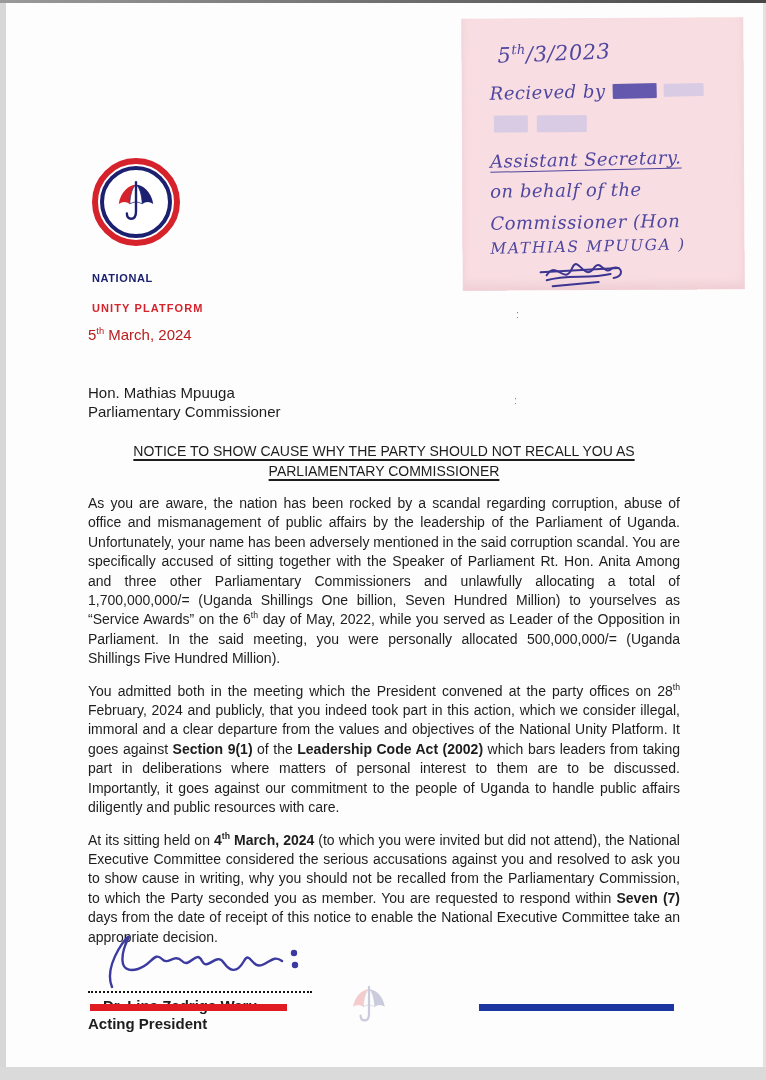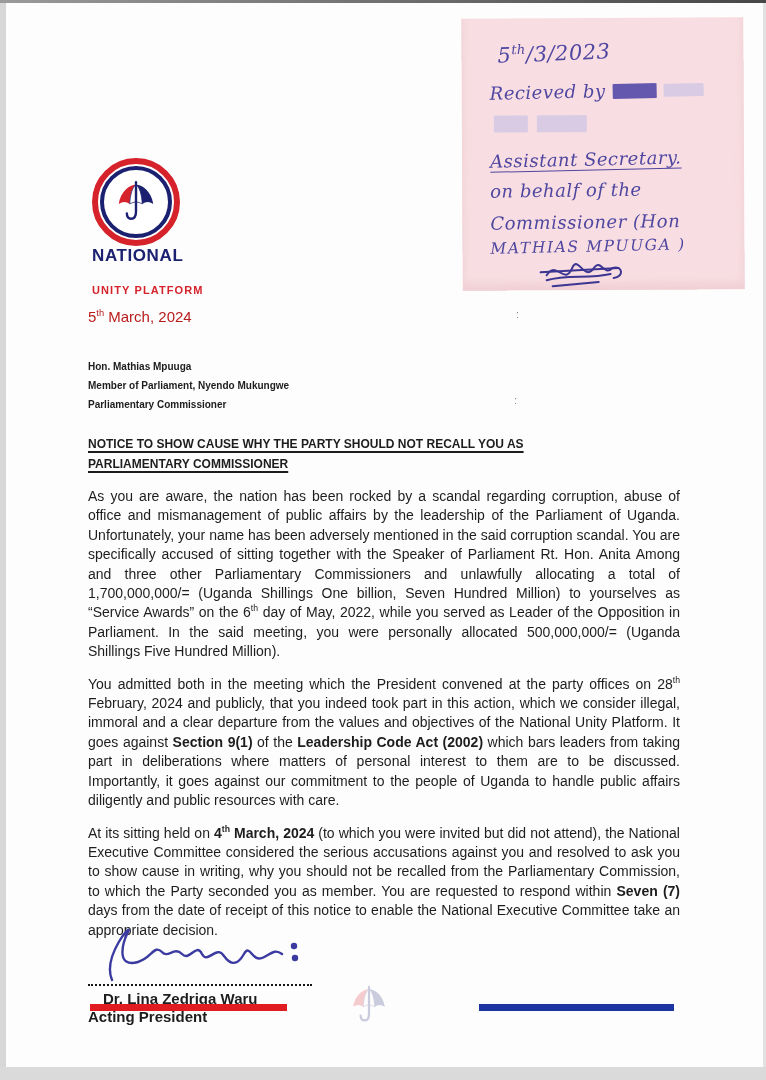--- a/index.html
+++ b/index.html
@@ -9,25 +9,25 @@
   .edge-left{position:absolute;left:0;top:3px;width:6px;height:1077px;background:#d7d7d7;}
   .edge-right{position:absolute;right:0;top:3px;width:3px;height:1077px;background:#e2e2e2;}
   .edge-bottom{position:absolute;left:0;bottom:0;width:766px;height:13px;background:#dadada;}
 
   
   .letter{position:absolute;left:88px;top:0;width:592px;color:#1d1d1d;}
   .logo-wrap{margin-top:158px;margin-left:4px;}
   .logo-ring-outer{width:72px;height:72px;border:6px solid #d6222a;border-radius:50%;padding:2px;background:#fff;}
   .logo-ring-inner{width:100%;height:100%;border:4px solid #1b2070;border-radius:50%;box-sizing:border-box;display:flex;align-items:center;justify-content:center;background:#fff;}
   .logo-umb{width:48px;height:48px;}
-  .org-line1{margin-top:0;font-size:17px;font-weight:700;letter-spacing:.6px;color:#1b2070;}
+  .org-line1{margin-top:26px;font-size:11px;font-weight:700;letter-spacing:.6px;color:#1b2070;}
   .org-line2{font-size:11px;font-weight:700;letter-spacing:1.1px;color:#d6222a;margin-top:18px;}
   .date-line{margin-top:12px;font-size:15px;color:#b91c1c;}
-  .recipient{margin-top:32px;font-weight:700;font-size:10px;line-height:19px;}
-  .subject{margin-top:21px;text-align:left;font-weight:700;font-size:12px;line-height:19.5px;}
+  .recipient{margin-top:40px;font-weight:400;font-size:15px;line-height:19px;}
+  .subject{margin-top:21px;text-align:center;font-weight:400;font-size:14px;line-height:19.5px;}
   .subject span{text-decoration:underline;text-underline-offset:3px;text-decoration-thickness:1.5px;}
   .para{margin-top:13px;font-size:14px;line-height:19.4px;text-align:justify;color:#1d1d1d;}
   .para:first-of-type{margin-top:3px;}
   sup{font-size:.62em;line-height:0;vertical-align:super;}
 
   
   .sign-block{margin-top:10px;position:relative;height:62px;}
   .sig-svg{position:absolute;left:10px;top:-34px;}
   .dotline{position:absolute;left:0;top:34px;width:224px;border-bottom:2.6px dotted #141414;}
   .sig-name{position:absolute;left:15px;top:40px;font-weight:700;font-size:15px;}
@@ -117,21 +117,20 @@
         </div>
       </div>
       <div class="org-line1">NATIONAL</div>
       <div class="org-line2">UNITY PLATFORM</div>
     </div>
 
     <div class="date-line"><span>5</span><sup>th</sup><span> March, 2024</span></div>
 
     <div class="recipient">
       <div>Hon. Mathias Mpuuga</div>
-      <div>Member of Parliament, Nyendo Mukungwe</div>
       <div>Parliamentary Commissioner</div>
     </div>
 
     <div class="subject">
       <span>NOTICE TO SHOW CAUSE WHY THE PARTY SHOULD NOT RECALL YOU AS</span><br>
       <span>PARLIAMENTARY COMMISSIONER</span>
     </div>
 
     <div class="para"><span>As you are aware, the nation has been rocked by a scandal regarding corruption, abuse of office and mismanagement of public affairs by the leadership of the Parliament of Uganda. Unfortunately, your name has been adversely mentioned in the said corruption scandal. You are specifically accused of sitting together with the Speaker of Parliament Rt. Hon. Anita Among and three other Parliamentary Commissioners and unlawfully allocating a total of 1,700,000,000/= (Uganda Shillings One billion, Seven Hundred Million) to yourselves as “Service Awards” on the 6</span><sup>th</sup><span> day of May, 2022, while you served as Leader of the Opposition in Parliament. In the said meeting, you were personally allocated 500,000,000/= (Uganda Shillings Five Hundred Million).</span></div>
     <div class="para"><span>You admitted both in the meeting which the President convened at the party offices on 28</span><sup>th</sup><span> February, 2024 and publicly, that you indeed took part in this action, which we consider illegal, immoral and a clear departure from the values and objectives of the National Unity Platform. It goes against </span><span style="font-weight: 700;">Section 9(1)</span><span> of the </span><span style="font-weight: 700;">Leadership Code Act (2002)</span><span> which bars leaders from taking part in deliberations where matters of personal interest to them are to be discussed. Importantly, it goes against our commitment to the people of Uganda to handle public affairs diligently and public resources with care.</span></div>

